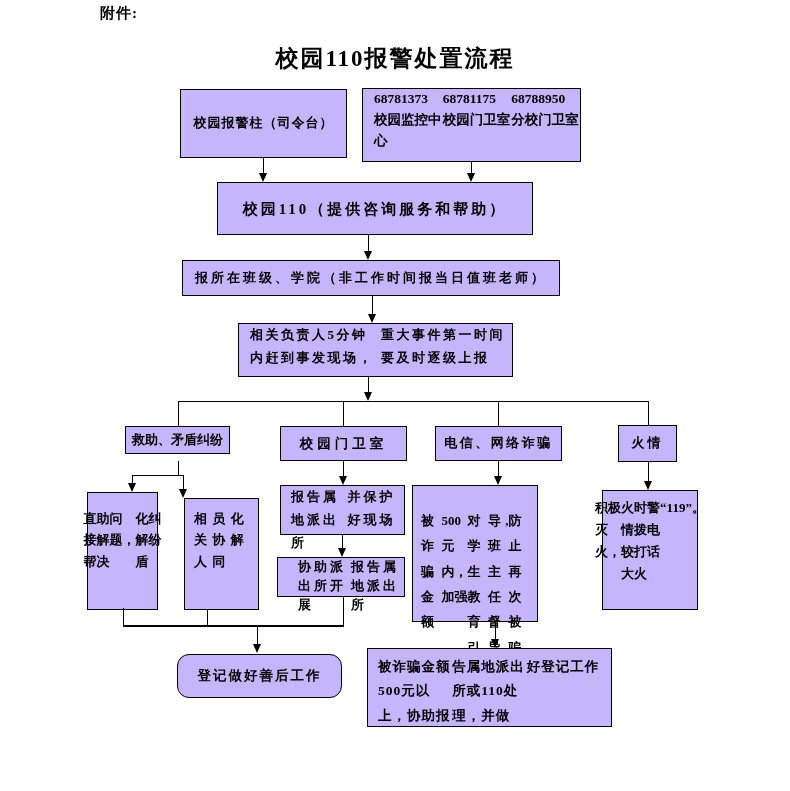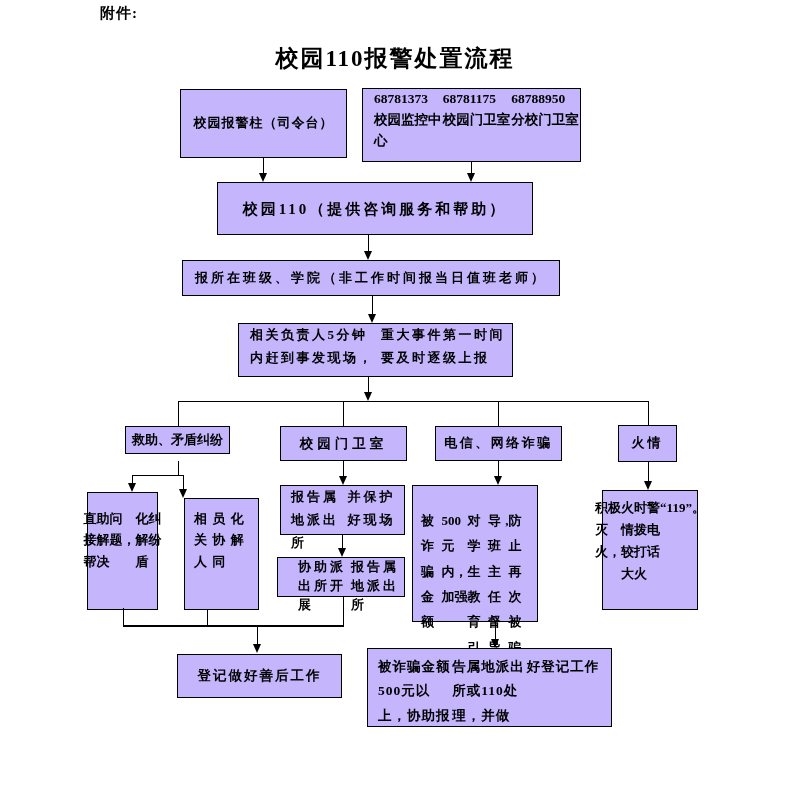--- a/index.html
+++ b/index.html
@@ -99,21 +99,21 @@
   </div>
 
   <div class="b l" style="left:602px;top:490px;width:96px;height:120px;padding:6px 9px;line-height:1.7;">
     <div class="ln jl">积极灭火，</div>
     <div class="ln jl">火情较大</div>
     <div class="ln jl">时拨打火</div>
     <div class="ln jl">警电话</div>
     <div class="ln" style="text-align:center;">“119”。</div>
   </div>
 
-  <div class="b c" style="left:177px;top:654px;width:165px;height:44px;font-size:13.5px;letter-spacing:2px;">
+  <div class="b c" style="left:177px;top:654px;width:165px;height:44px;font-size:13.5px;letter-spacing:2px;border-radius:12px;">
     <div class="ln">登记做好善后工作</div>
   </div>
 
   <div class="b l" style="left:367px;top:648px;width:245px;height:79px;padding:6px 10px;font-size:13.5px;letter-spacing:1px;line-height:1.8;">
     <div class="ln">被诈骗金额500元以上，协助报</div>
     <div class="ln">告属地派出所或110处理，并做</div>
     <div class="ln">好登记工作</div>
   </div>
 
   <div class="vl" style="left:263px;top:158px;height:17px;"></div>

